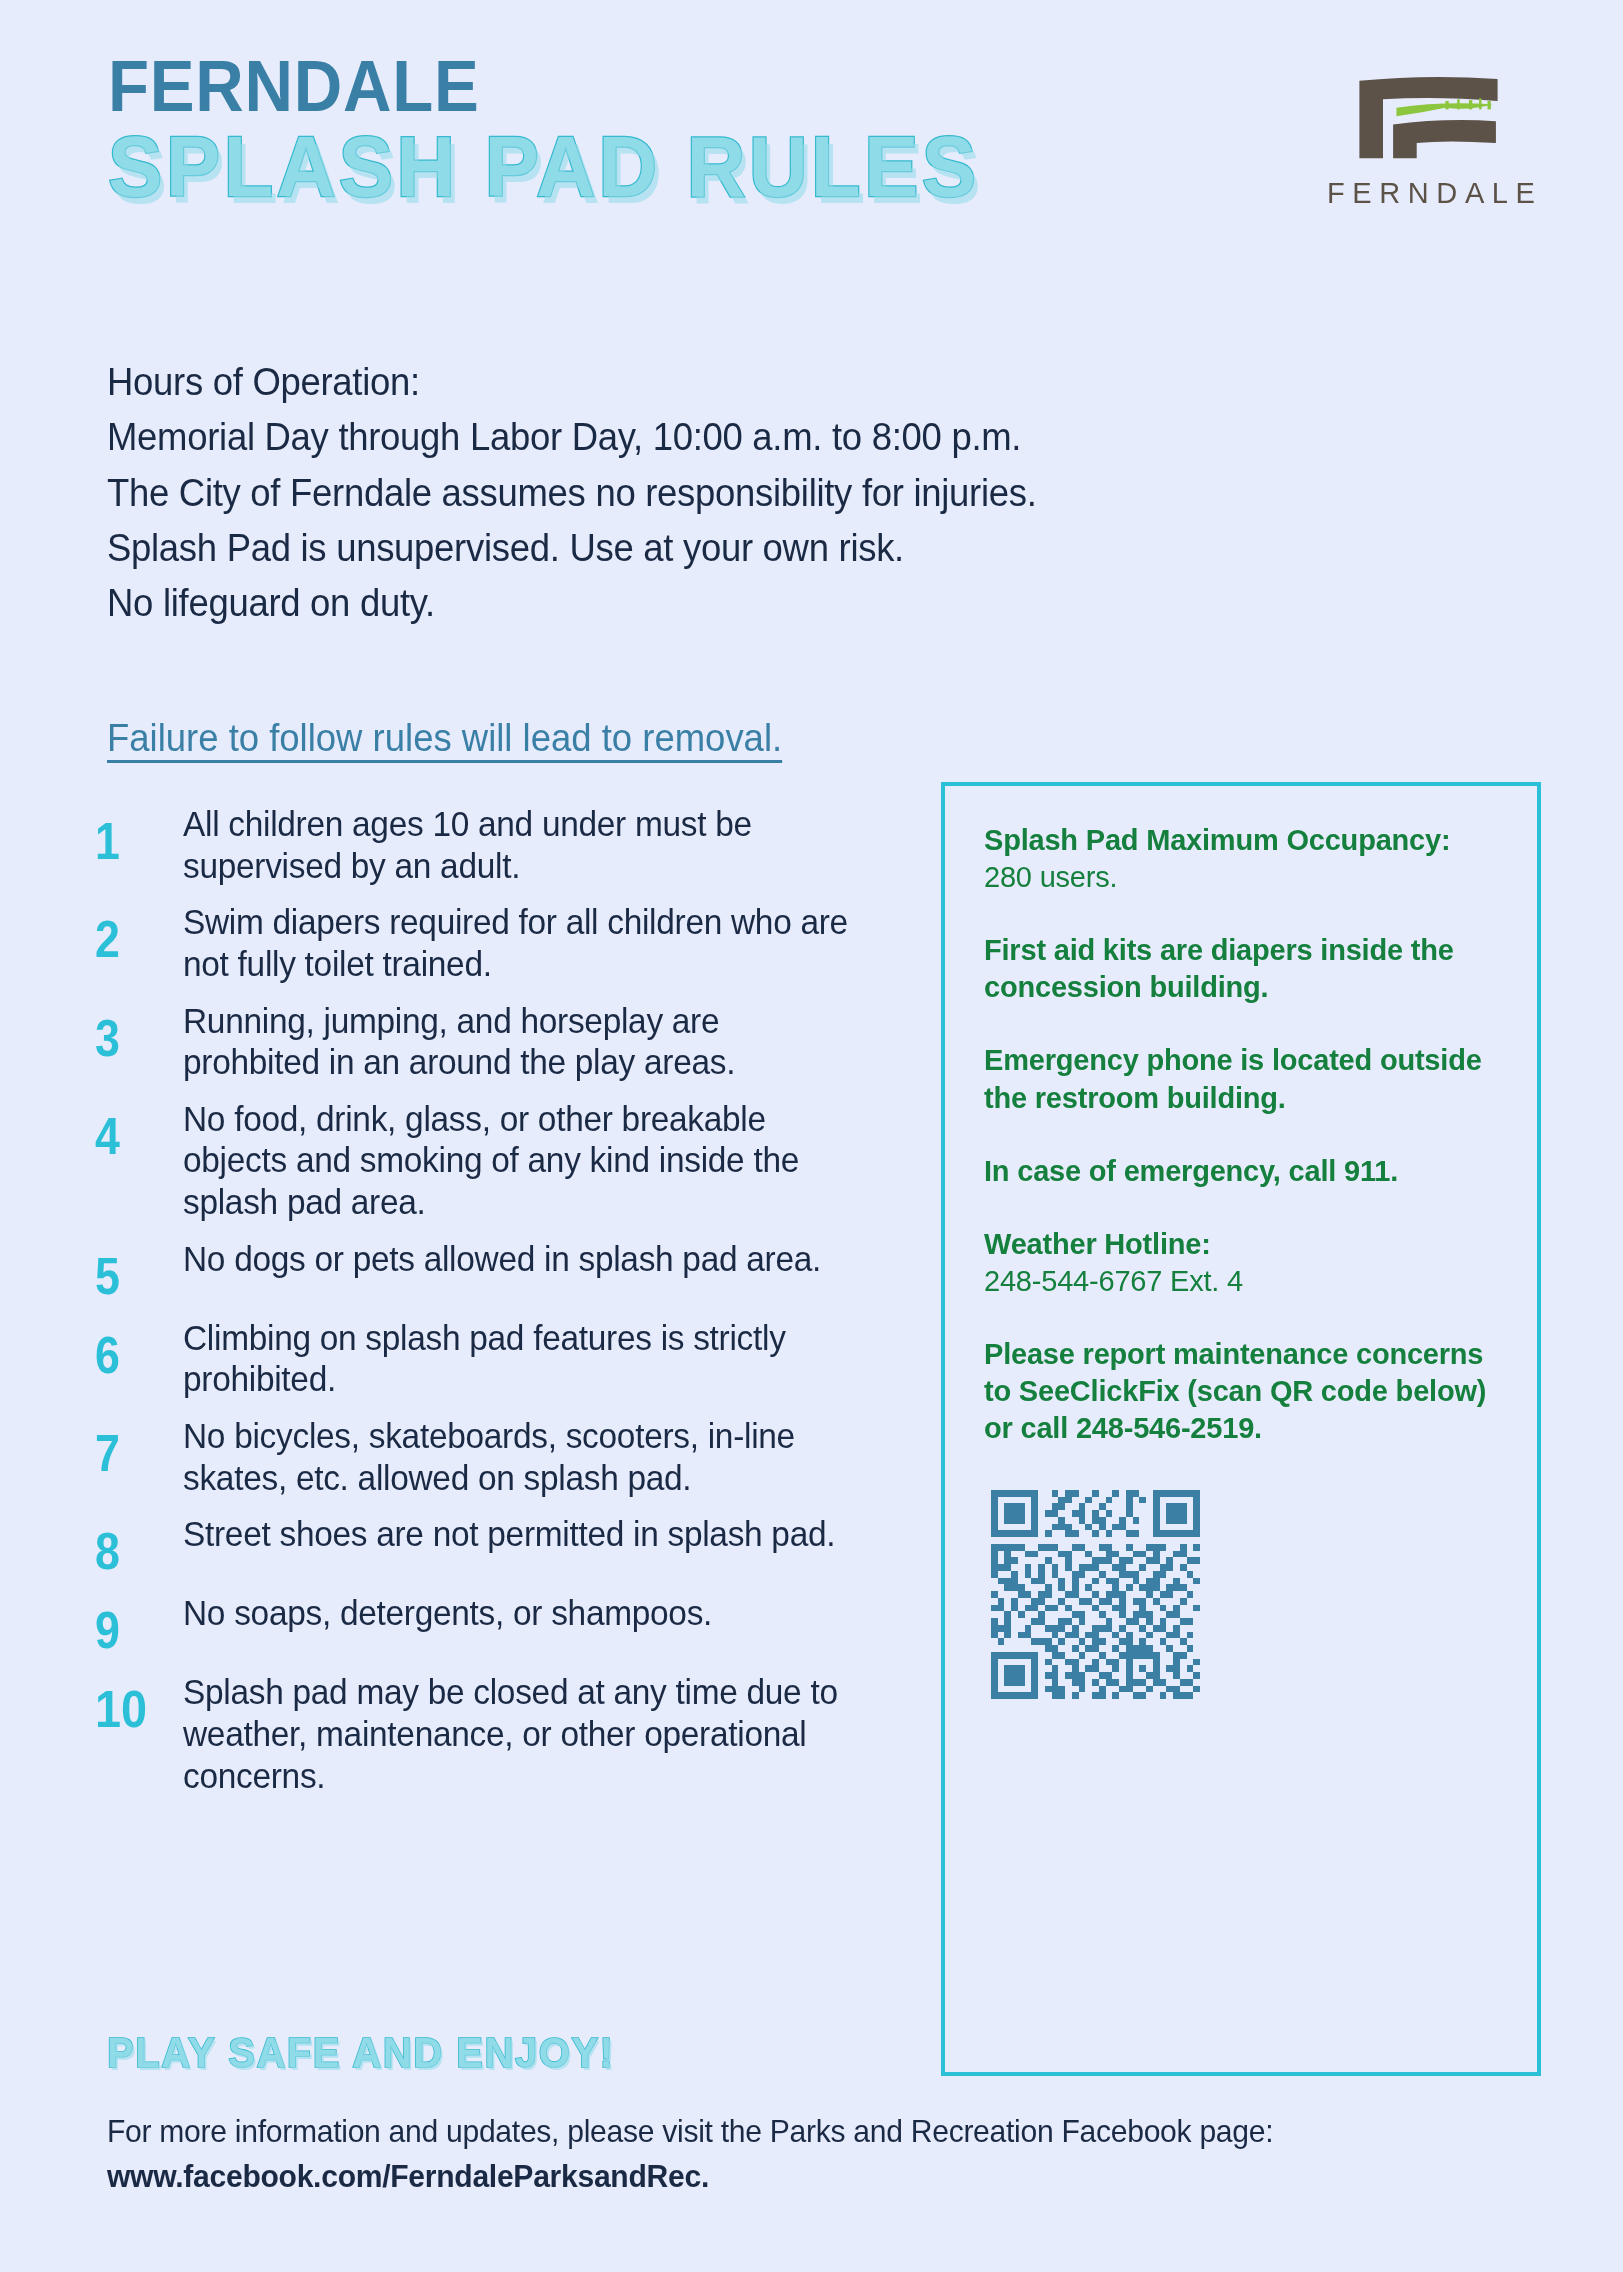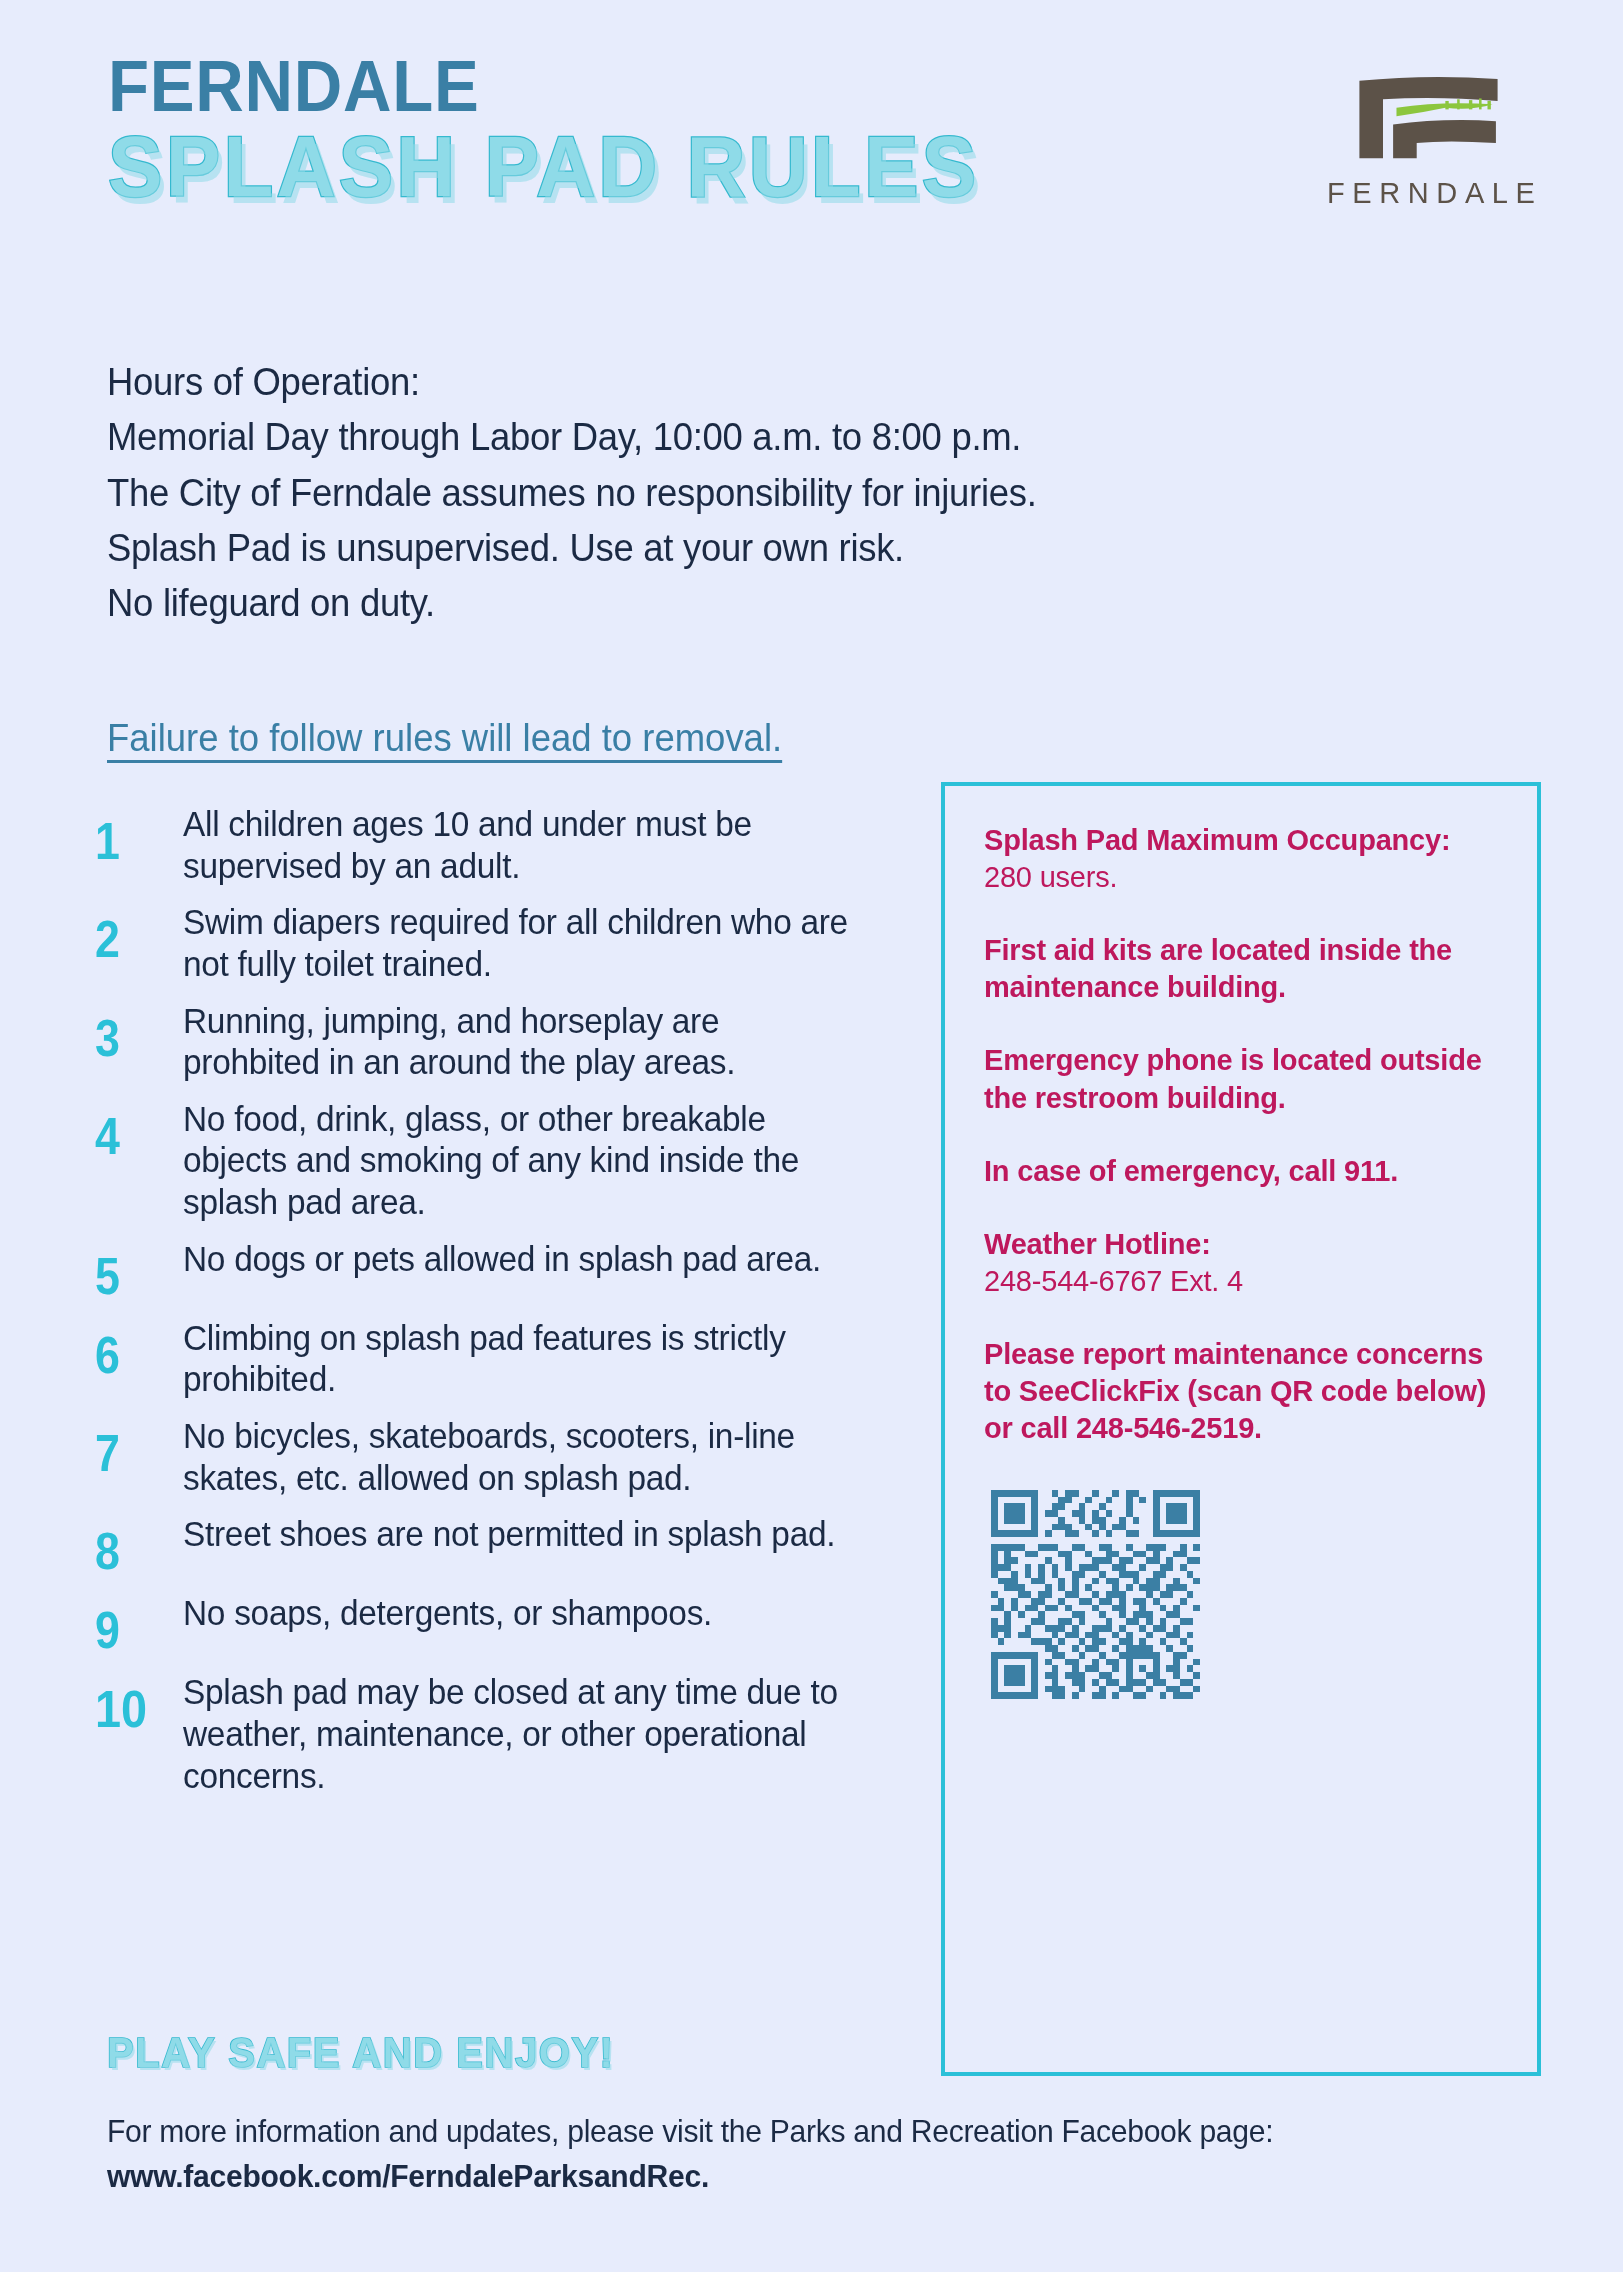--- a/index.html
+++ b/index.html
@@ -182,21 +182,21 @@
     height: 1294px;
     box-sizing: border-box;
     border: 4.2px solid #2bc0d8;
     padding: 36px 39px 0 39px;
   }
   .info-p {
     margin: 0 0 36px 0;
     font-family: "Liberation Sans", sans-serif;
     font-size: 29px;
     line-height: 1.28;
-    color: #be185d;
+    color: #15803d;
     font-weight: bold;
     letter-spacing: -0.2px;
   }
   .info-p .light {
     font-weight: 400;
   }
   .info-p.tight {
     margin-bottom: 36px;
   }
 
@@ -305,21 +305,21 @@
     <div class="rule">
       <div class="rule-num wide">10</div>
       <div class="rule-text">Splash pad may be closed at any time due to weather, maintenance, or other operational concerns.</div>
     </div>
   </div>
 
   <div class="playsafe">PLAY SAFE AND ENJOY!</div>
 
   <div class="infobox">
     <p class="info-p"><span>Splash Pad Maximum Occupancy:</span><span class="light"> 280 users.</span></p>
-    <p class="info-p">First aid kits are located inside the maintenance building.</p>
+    <p class="info-p">First aid kits are diapers inside the concession building.</p>
     <p class="info-p">Emergency phone is located outside the restroom building.</p>
     <p class="info-p">In case of emergency, call 911.</p>
     <p class="info-p"><span>Weather Hotline:</span><br><span class="light">248-544-6767 Ext. 4</span></p>
     <p class="info-p">Please report maintenance concerns to SeeClickFix (scan QR code below) or call 248-546-2519.</p>
     <svg class="qr" viewBox="0 0 33 33" shape-rendering="crispEdges" xmlns="http://www.w3.org/2000/svg">
       <rect width="33" height="33" fill="#e7ecfc"></rect>
       <g fill="#3b7fa4">
         <rect x="1" y="1" width="7" height="1"></rect>
           <rect x="1" y="2" width="1" height="5"></rect>
           <rect x="7" y="2" width="1" height="5"></rect>

